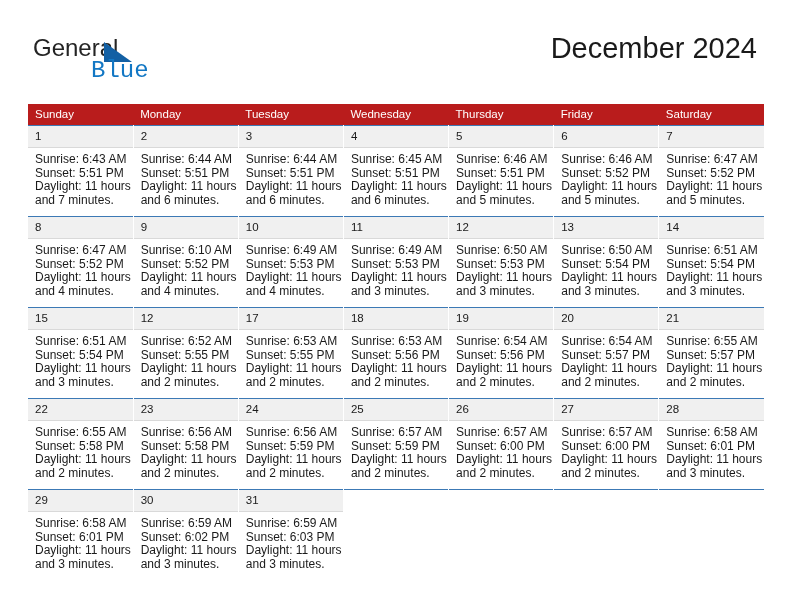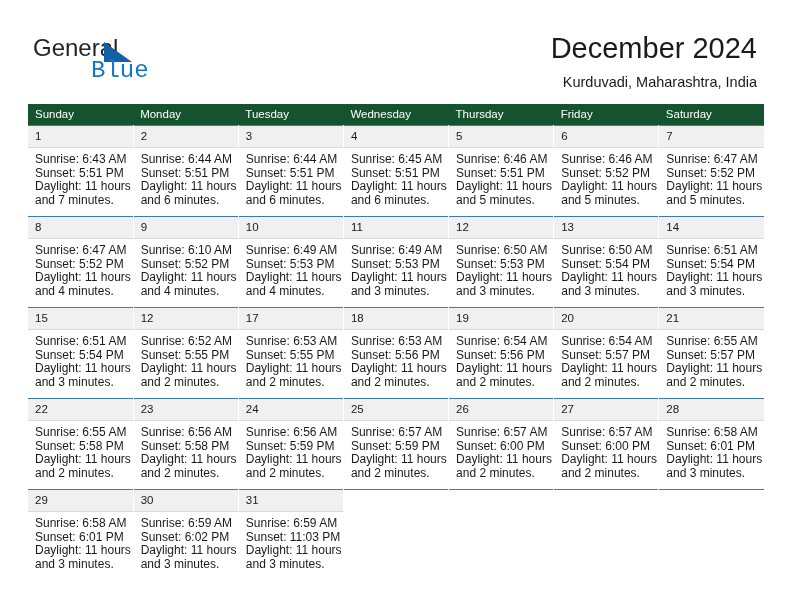--- a/index.html
+++ b/index.html
@@ -88,21 +88,21 @@
     position: absolute;
     left: 28px;
     top: 104px;
     width: 736px;
     border-collapse: collapse;
     table-layout: fixed;
   }
   .calendar col { width: 105.14px; }
 
   .dow-row th {
-    background: #14532d;
+    background: #b91c1c;
     color: #ffffff;
     font-size: 11.5px;
     font-weight: normal;
     text-align: left;
     padding: 4px 0 5px 7px;
     height: 12px;
     border: none;
   }
 
   .week-row td {
@@ -148,21 +148,20 @@
       <span class="brand-flag">
         <svg width="28" height="20" viewBox="0 0 28 20" xmlns="http://www.w3.org/2000/svg">
           <polygon points="0,0 28,20 0,20" fill="#1360a4"></polygon>
         </svg>
       </span>
       <span class="brand-blue">Blue</span>
     </div>
 
     <div class="title-block">
       <div class="cal-title">December 2024</div>
-      <div class="cal-subtitle">Kurduvadi, Maharashtra, India</div>
     </div>
 
   </div>
 
   <table class="calendar">
     <colgroup>
       <col>
         <col>
         <col>
         <col>
@@ -463,21 +462,21 @@
             <div>Sunrise: 6:59 AM</div>
             <div>Sunset: 6:02 PM</div>
             <div>Daylight: 11 hours</div>
             <div>and 3 minutes.</div>
           </div>
         </td>
         <td>
           <div class="daynum">31</div>
           <div class="cell-body">
             <div>Sunrise: 6:59 AM</div>
-            <div>Sunset: 11:03 PM</div>
+            <div>Sunset: 6:03 PM</div>
             <div>Daylight: 11 hours</div>
             <div>and 3 minutes.</div>
           </div>
         </td>
         <td class="empty">
           <div class="daynum blank"></div>
         </td>
         <td class="empty">
           <div class="daynum blank"></div>
         </td>

